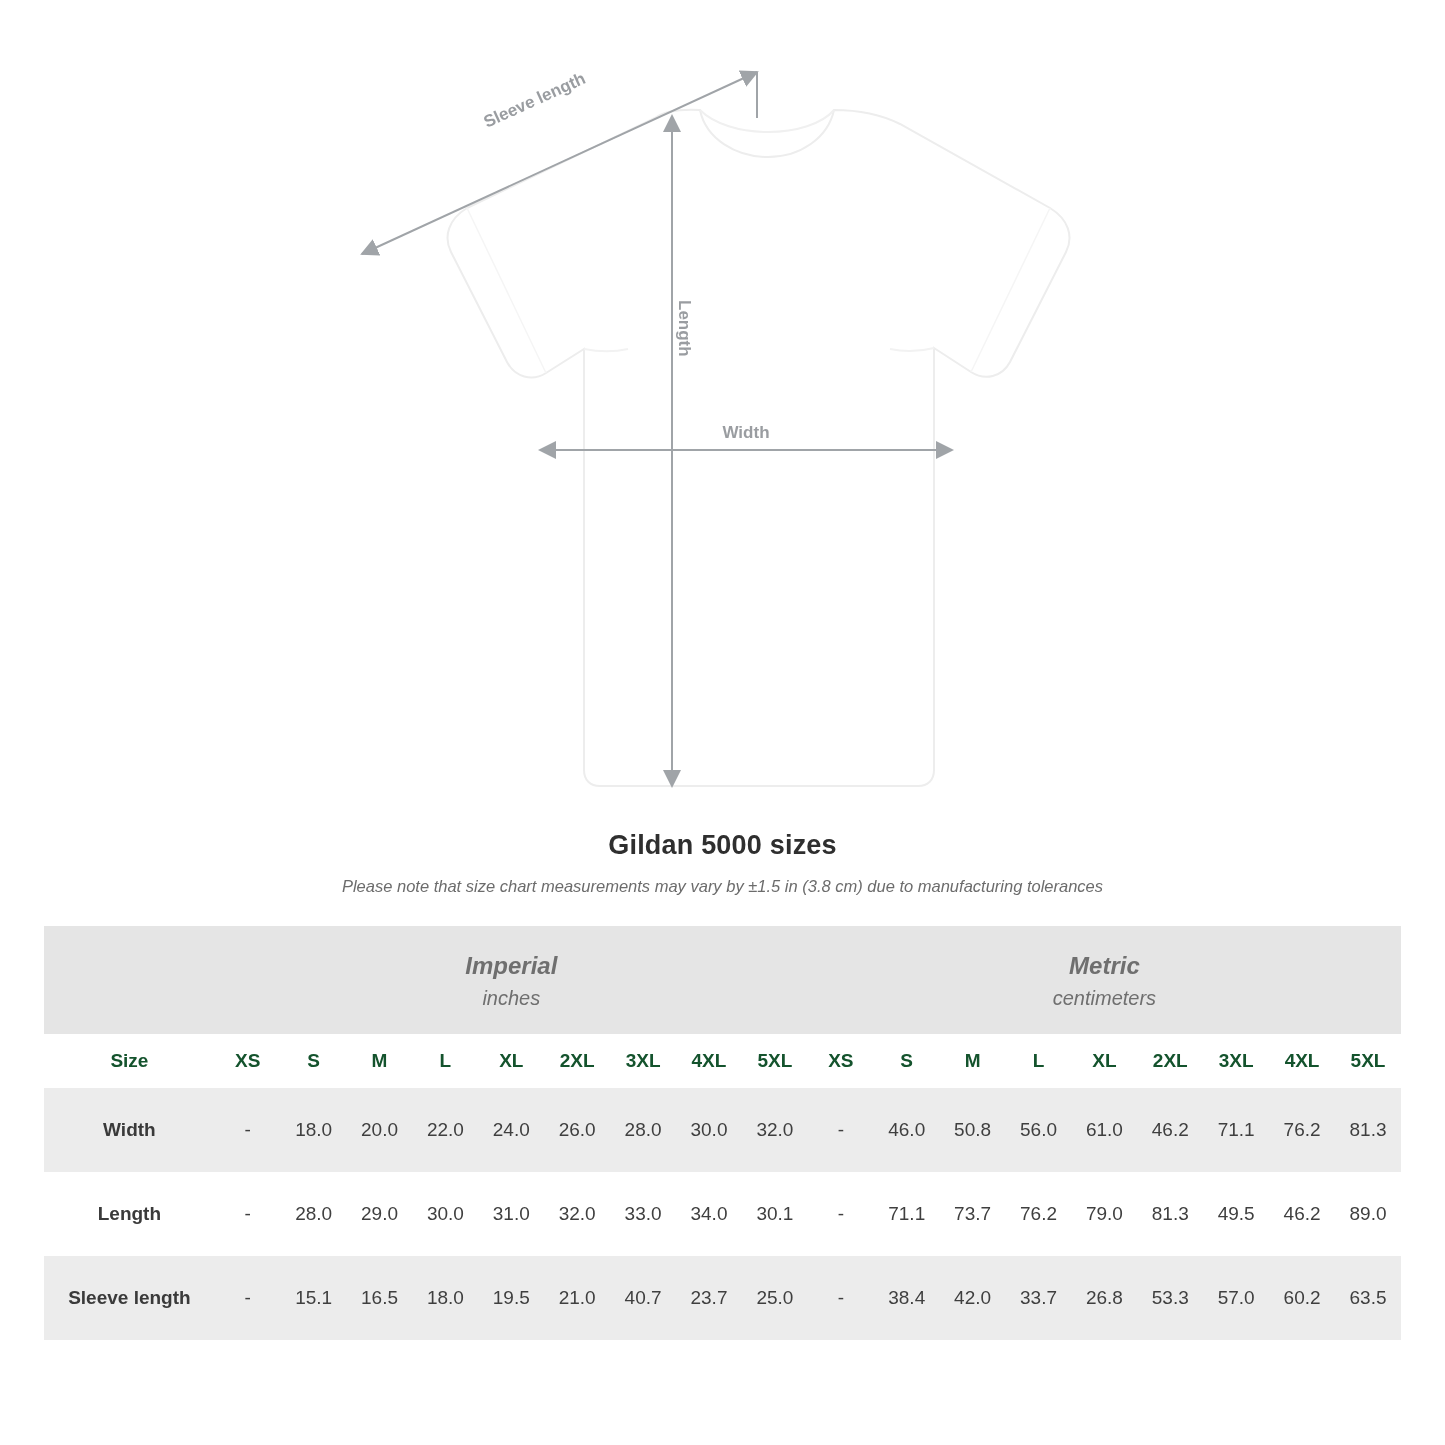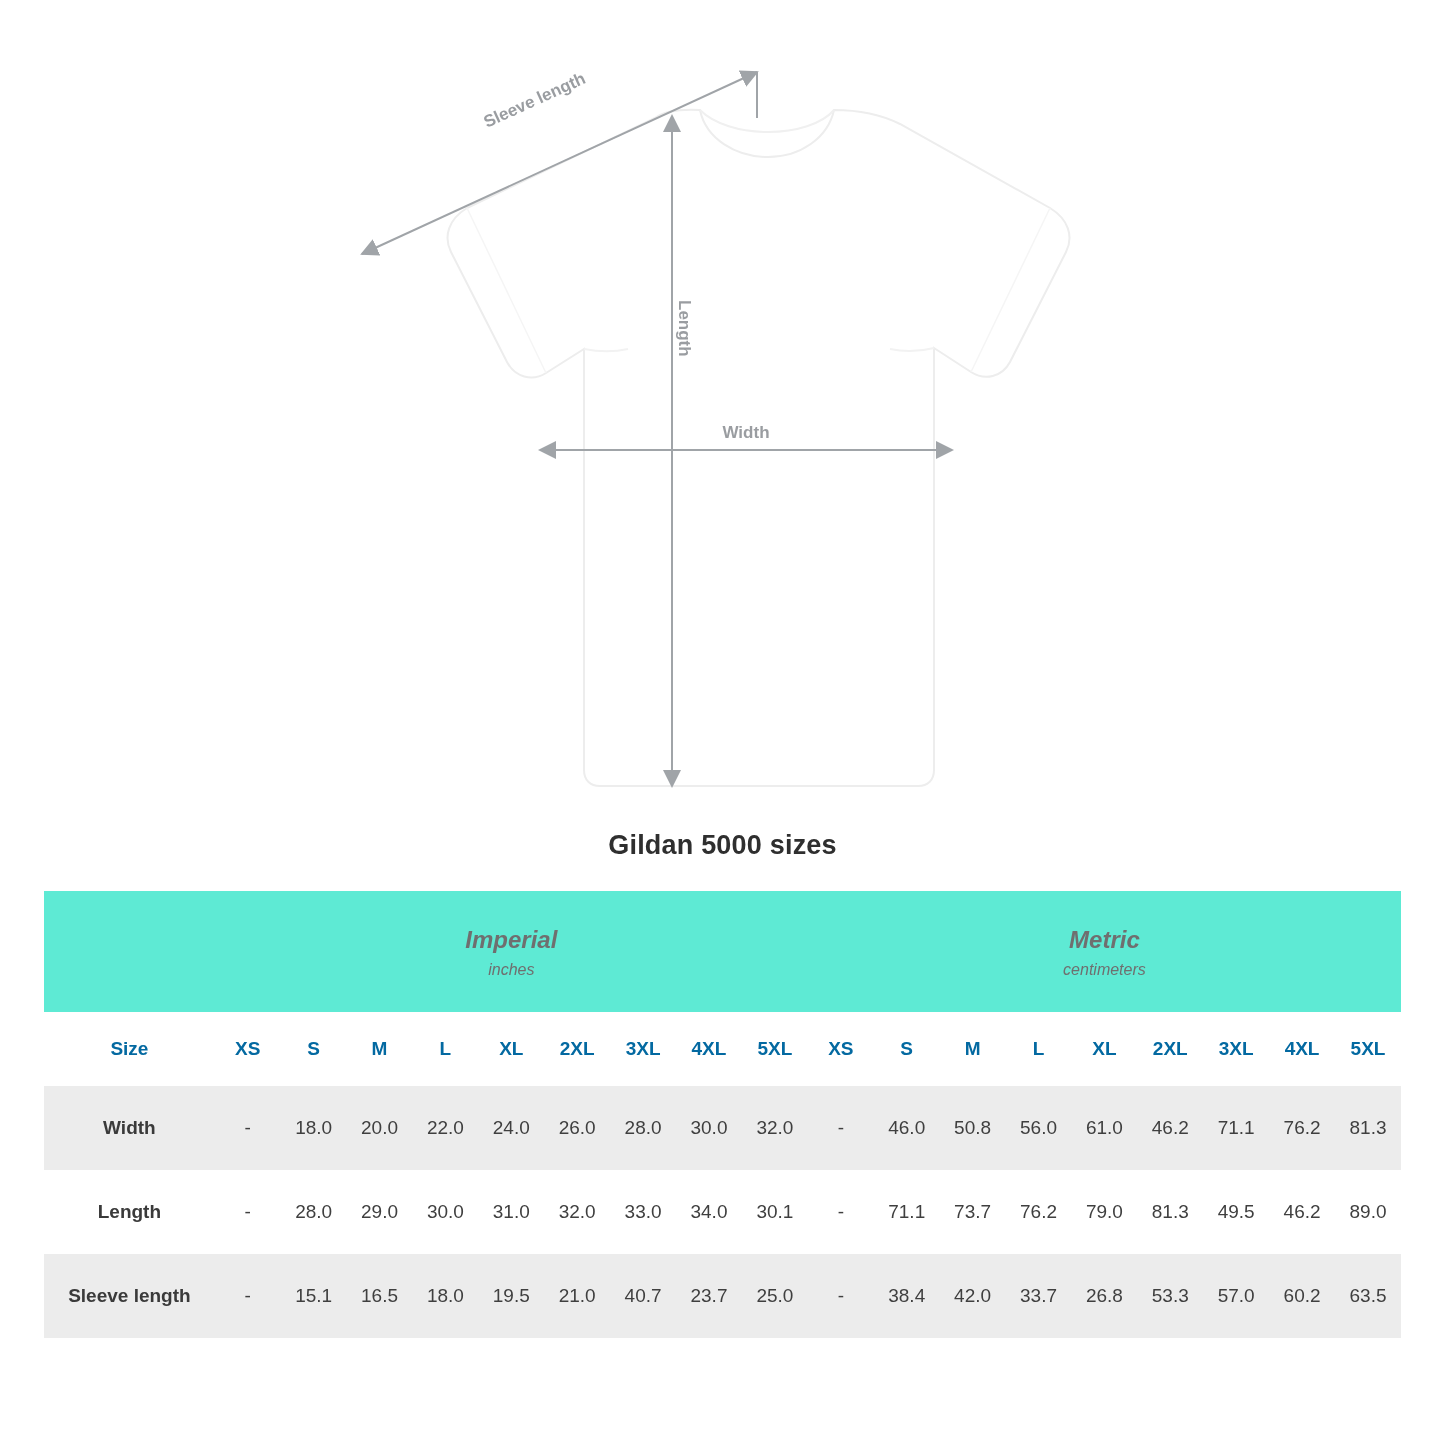--- a/index.html
+++ b/index.html
@@ -51,42 +51,42 @@
     border-collapse: collapse;
     width: 1357px;
     table-layout: fixed;
   }
   table.size-table td, table.size-table th {
     border: none;
     text-align: center;
     vertical-align: middle;
   }
   .unit-row td {
-    background: #5eead4;
-    height: 121px;
+    background: #e5e5e5;
+    height: 108px;
     padding: 0;
   }
   .unit-name {
     font-size: 24px;
     font-style: italic;
     font-weight: bold;
     color: #6f6f6f;
     line-height: 1.25;
   }
   .unit-sub {
-    font-size: 16px;
+    font-size: 20px;
     font-style: italic;
     color: #6f6f6f;
     margin-top: 6px;
   }
   .head-row td {
     background: #ffffff;
-    height: 74px;
+    height: 54px;
     font-size: 19px;
-    color: #0369a1;
+    color: #14532d;
     font-weight: bold;
   }
   .head-row td.rowlabel {
     font-size: 19px;
     font-weight: bold;
   }
   .data-row td {
     height: 84px;
     font-size: 19px;
     color: #3f3f3f;
@@ -169,20 +169,21 @@
 
     <g>
       <line x1="540" y1="450" x2="952" y2="450" stroke="#a0a4a8" stroke-width="2" marker-start="url(#arrtail)" marker-end="url(#arrhead)"></line>
       <text class="svg-label" x="746" y="438" text-anchor="middle">Width</text>
     </g>
   </svg>
 </div>
 
 <div class="title-block">
   <div class="chart-title">Gildan 5000 sizes</div>
+  <div class="chart-note">Please note that size chart measurements may vary by ±1.5 in (3.8 cm) due to manufacturing tolerances</div>
 </div>
 
 <div class="table-wrap">
   <table class="size-table">
     <colgroup>
       <col class="col-label">
       <col class="col-cell">
         <col class="col-cell">
         <col class="col-cell">
         <col class="col-cell">

